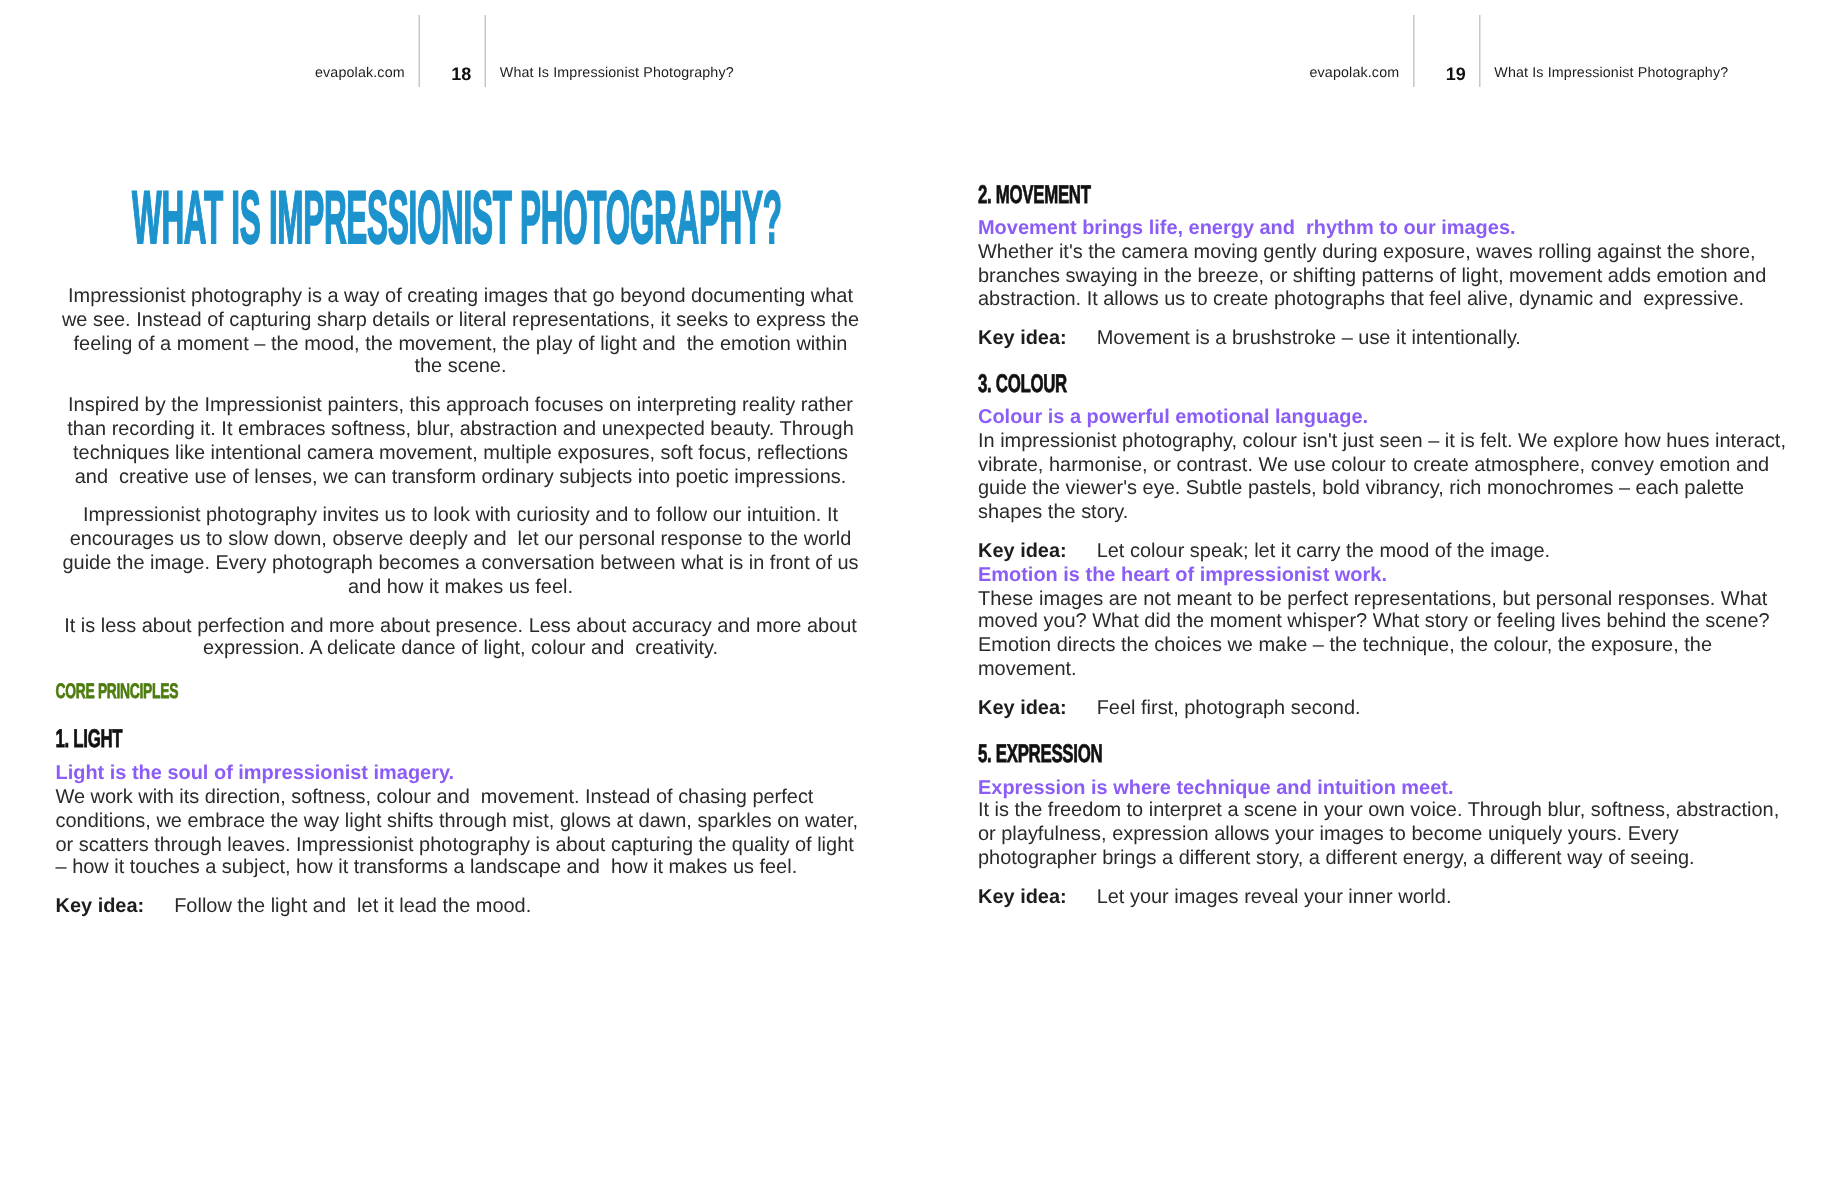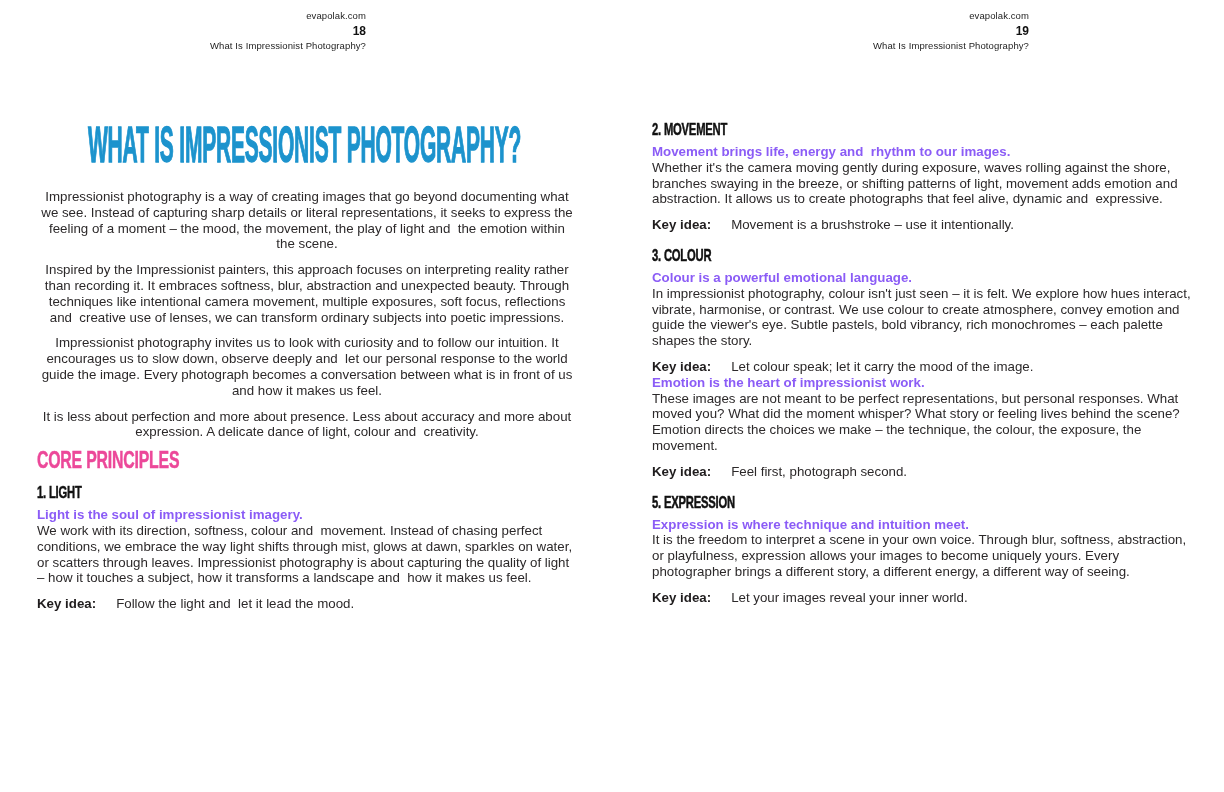--- a/index.html
+++ b/index.html
@@ -9,21 +9,21 @@
     width: 1224px; height: 792px;
     background: #ffffff;
     font-family: "Liberation Sans", sans-serif;
     color: #2c292a;
     overflow: hidden;
   }
 
   
   .page-header {
     position: absolute; top: 10px; height: 48px;
-    display: flex; align-items: stretch; flex-direction: column;
+    display: flex; align-items: stretch;
   }
   .page-header .htext {
     align-self: flex-end;
     font-size: 9.5px; line-height: 12px;
     color: #1d1d1d; padding-bottom: 3px;
     letter-spacing: 0.1px;
   }
   .page-header .pagenum {
     align-self: flex-end;
     font-size: 12px; line-height: 13px; font-weight: bold;
@@ -45,21 +45,21 @@
     color: #1c93cd; white-space: nowrap;
   }
   h1.page-title .cond {
     display: inline-block;
     transform: scaleX(0.42);
     transform-origin: 0 60%;
     font-weight: bold;
     letter-spacing: -0.5px;
     -webkit-text-stroke: 1.3px currentColor;
   }
-  h2.core-heading { margin: 10px 0 0; font-size: 24px; line-height: 20px; color: #ec4899; white-space: nowrap; }
+  h2.core-heading { margin: 10px 0 0; font-size: 14px; line-height: 20px; color: #4d7c0f; white-space: nowrap; }
   h3.sec-heading  { margin: 12px 0 3px; font-size: 17px; line-height: 22px; color: #111; white-space: nowrap; }
   h2.core-heading .cond, h3.sec-heading .cond {
     display: inline-block;
     transform: scaleX(0.66);
     transform-origin: 0 60%;
     font-weight: bold;
     letter-spacing: -0.3px;
     -webkit-text-stroke: 0.5px currentColor;
   }
 

